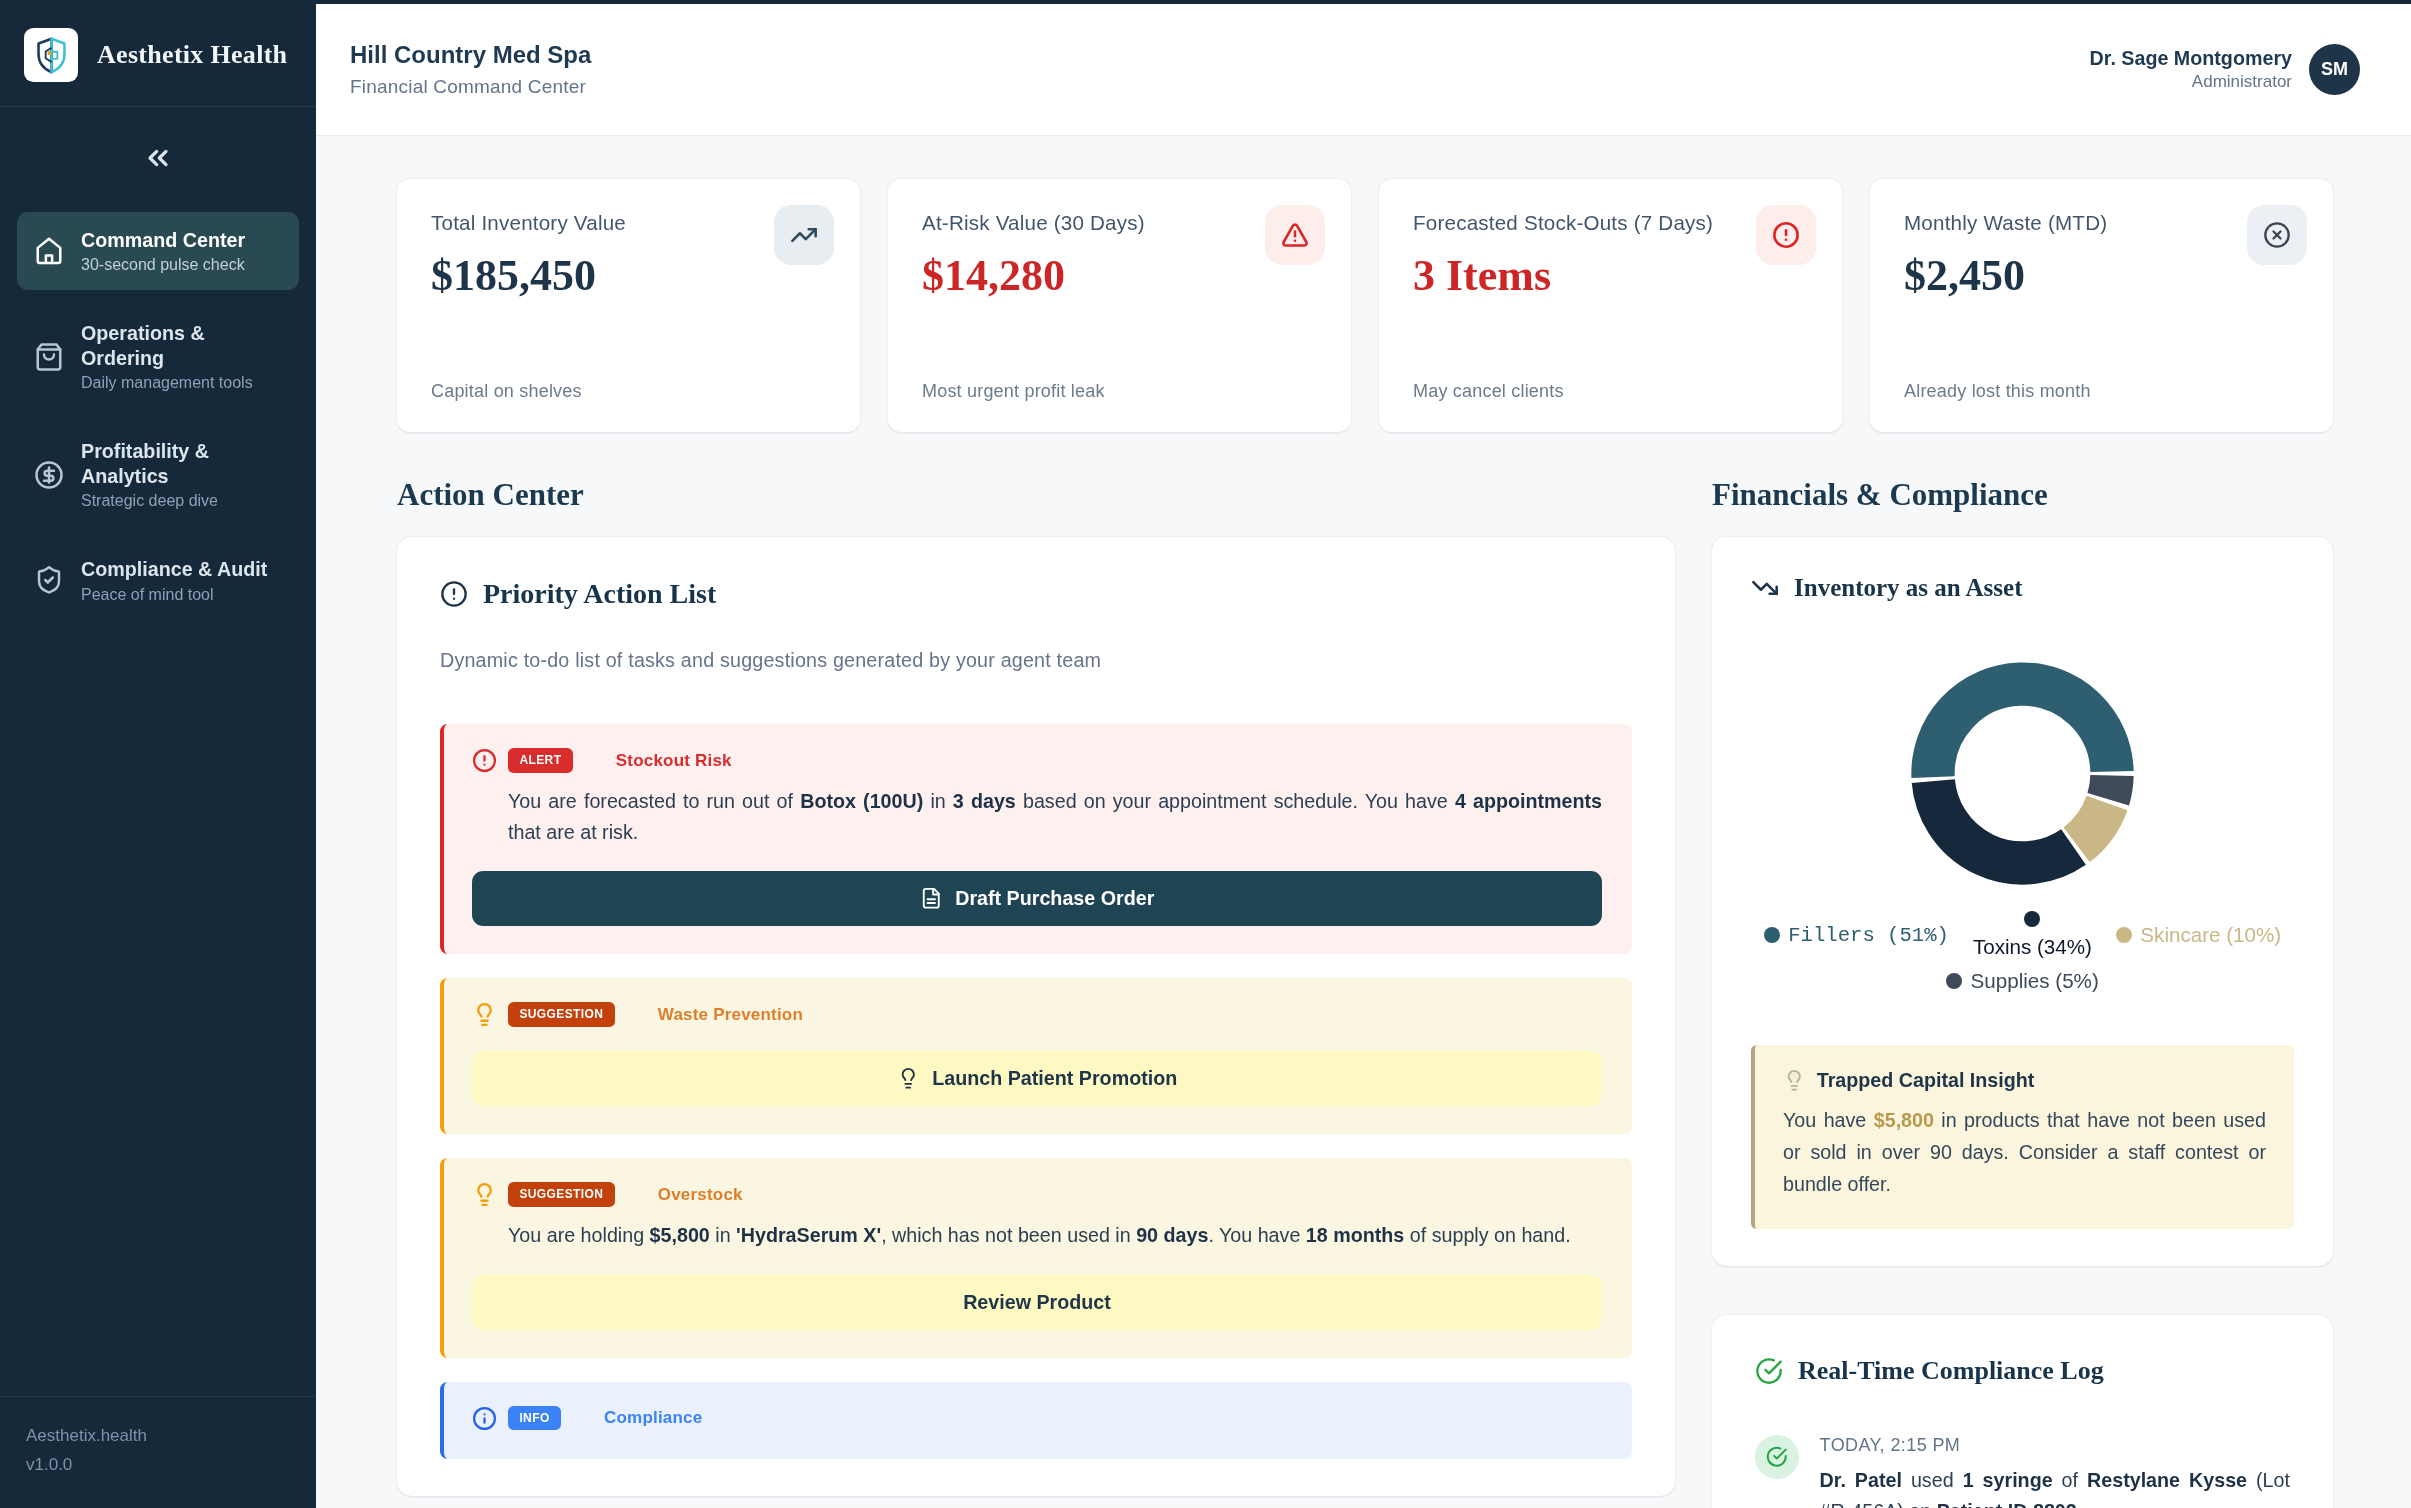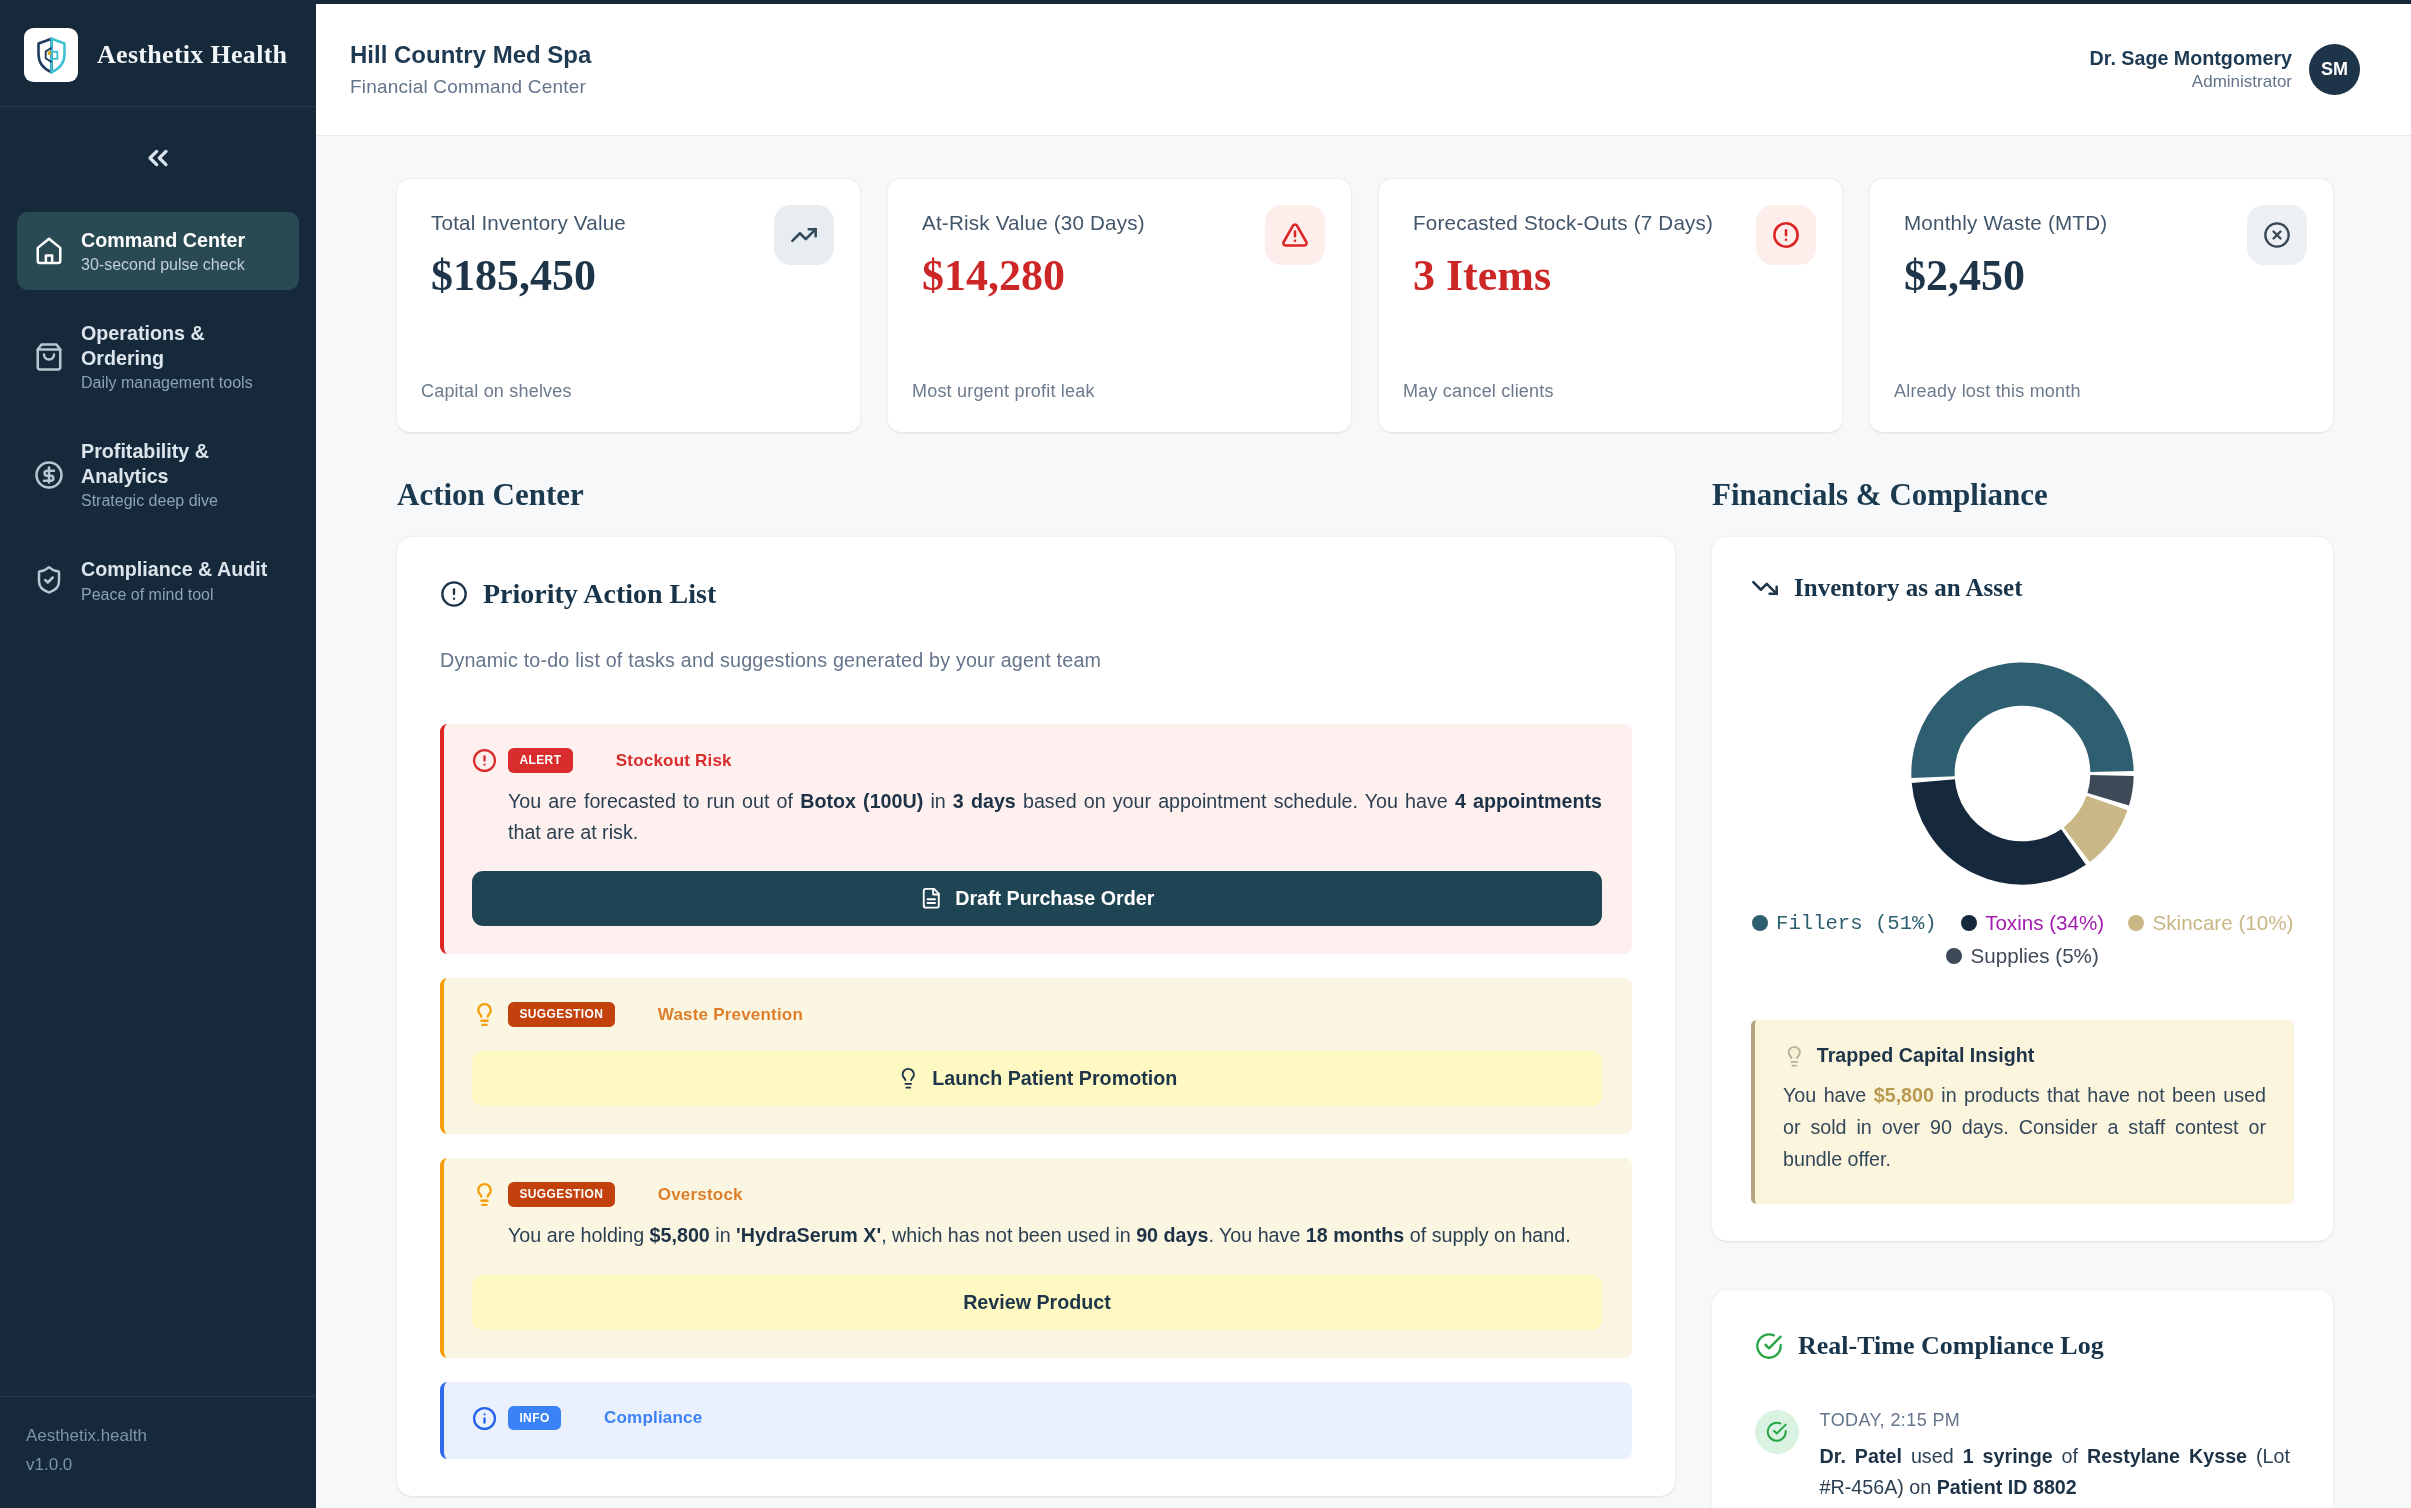--- a/index.html
+++ b/index.html
@@ -39,21 +39,21 @@
   .user-role { font-size:17px; color:#64748b; margin-top:2.8px; }
   .avatar { width:51px; height:51px; border-radius:50%; background:#1e3448; color:#fff; display:grid; place-items:center; font-size:18px; font-weight:700; cursor:pointer; }
 
   .content { padding:43px 79px 0 81px; overflow:hidden; }
 
   
   .stats-grid { display:grid; grid-template-columns:repeat(4,1fr); gap:28px; }
   .stat-card { background:#fff; border-radius:13px; height:253px; padding:32px 34px; position:relative; box-shadow:0 0.9px 1.9px rgba(16,24,40,.05), 0 0.9px 3.7px rgba(16,24,40,.06); }
   .stat-title { font-size:20.6px; color:#42566b; font-weight:500; letter-spacing:0.2px; }
   .stat-value { font-family:"Liberation Serif","DejaVu Serif",serif; font-size:44px; font-weight:700; color:#1e3448; margin-top:15px; }
-  .stat-caption { position:absolute; left:24px; bottom:30px; font-size:18px; color:#6b7a8c; letter-spacing:0.2px; }
+  .stat-caption { position:absolute; left:34px; bottom:30px; font-size:18px; color:#6b7a8c; letter-spacing:0.2px; }
   .stat-icon { position:absolute; top:26px; right:26px; width:60px; height:60px; border-radius:17px; display:grid; place-items:center; }
   .stat-icon svg { width:28px; height:28px; }
   .stat-icon--slate { background:#e7edf1; color:#2e4a5c; }
   .stat-icon--red { background:#fdeeec; color:#dc2626; }
   .stat-icon--gray { background:#eceff3; color:#394653; }
   .stat-value--red { color:#cd2627; }
 
   
   .columns { display:grid; grid-template-columns:1278px 1fr; gap:37px; align-items:start; }
   .section-heading { font-family:"Liberation Serif","DejaVu Serif",serif; font-size:31px; font-weight:700; color:#1b3a50; margin:45px 0 24px; }
@@ -395,21 +395,21 @@
                   <path d="M 187.50 205.62 A 95 95 0 0 0 219.69 161.32" fill="none" stroke="#c9b786" stroke-width="46"></path>
                   <path d="M 220.97 157.38 A 95 95 0 0 0 224.98 132.07" fill="none" stroke="#3e4a57" stroke-width="46"></path>
                 </svg>
             </div>
 
             <div class="legend">
               <div class="legend-item" style="color: rgb(45, 95, 112); font-family: Liberation Mono, monospace;">
                 <span class="legend-dot" style="background: rgb(45, 95, 112);"></span>
                 <span>Fillers (51%)</span>
               </div>
-              <div class="legend-item" style="color: #a21caf;">
+              <div class="legend-item" style="color: #0f172a; flex-direction: column;">
                 <span class="legend-dot" style="background: rgb(22, 41, 60);"></span>
                 <span>Toxins (34%)</span>
               </div>
               <div class="legend-item" style="color: rgb(201, 183, 134);">
                 <span class="legend-dot" style="background: rgb(201, 183, 134);"></span>
                 <span>Skincare (10%)</span>
               </div>
               <div class="legend-item" style="color: rgb(62, 74, 87);">
                 <span class="legend-dot" style="background: rgb(62, 74, 87);"></span>
                 <span>Supplies (5%)</span>

